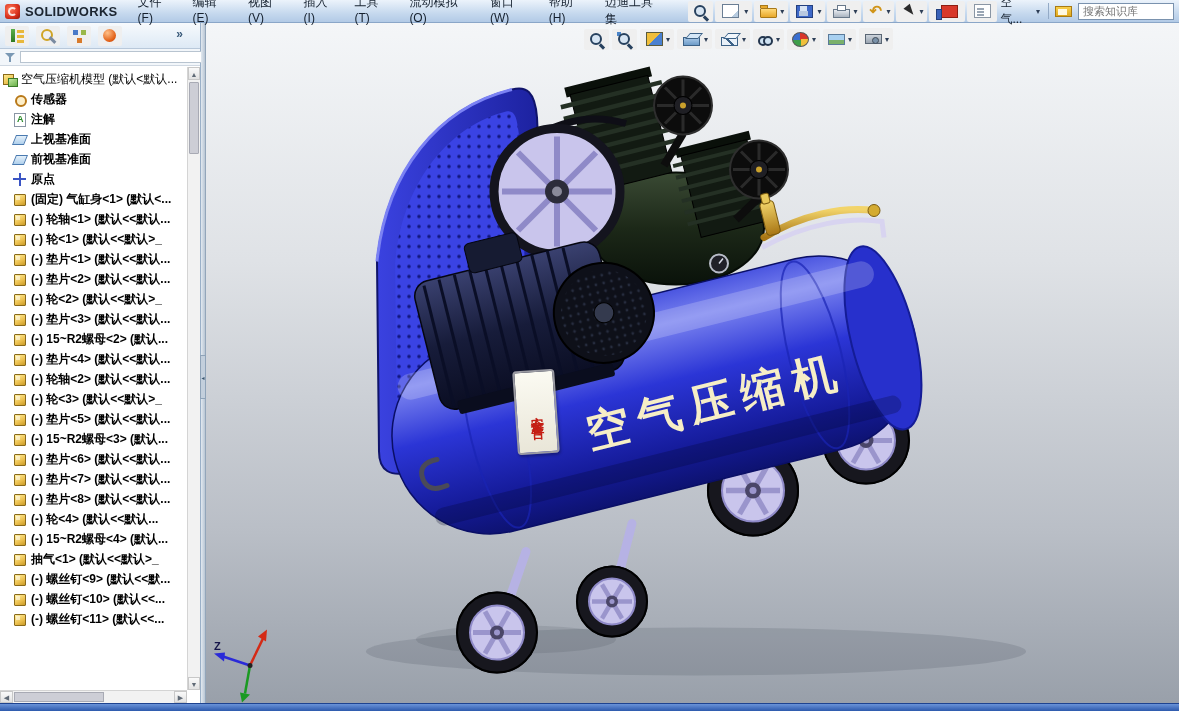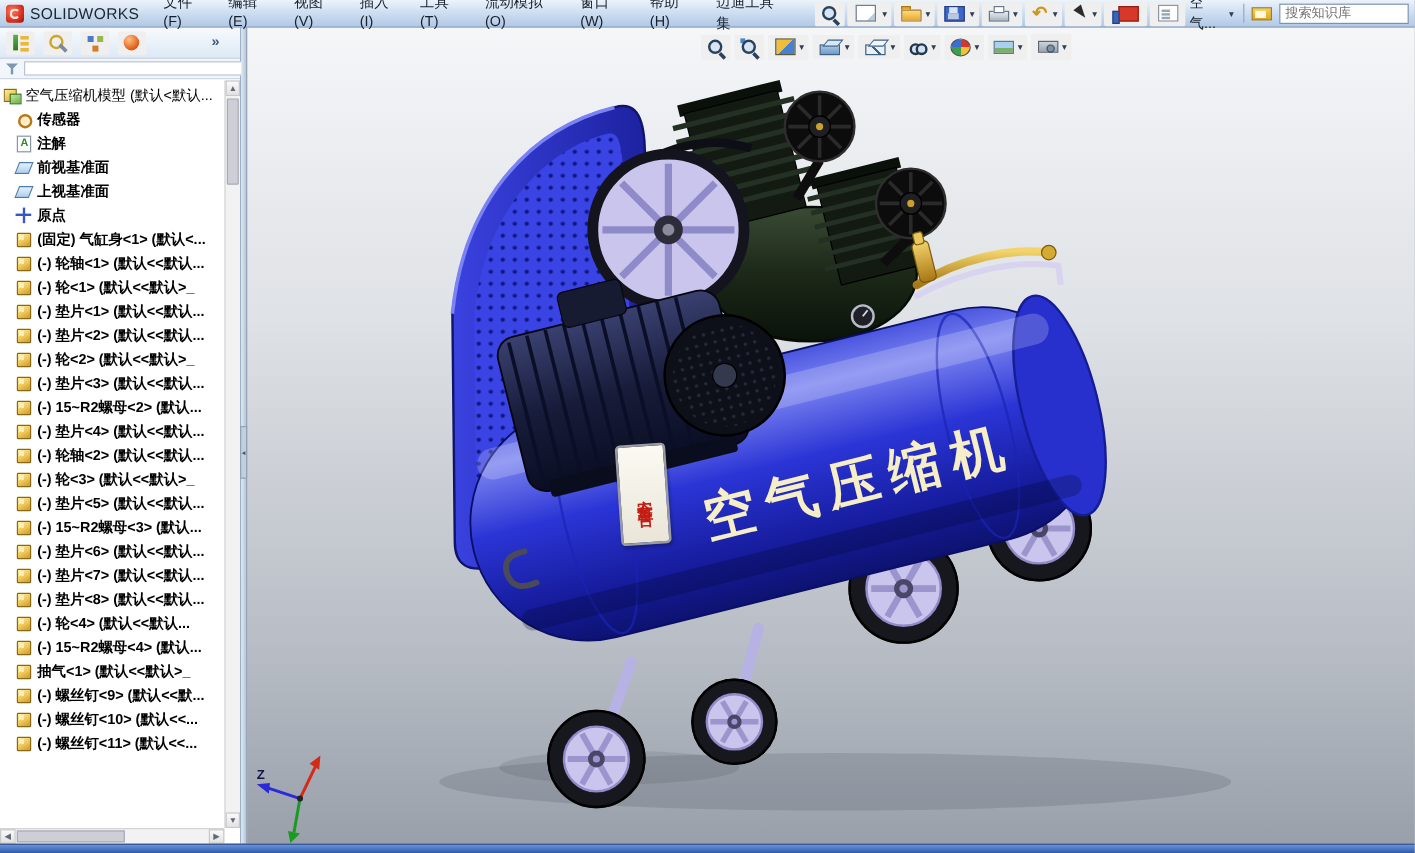--- a/index.html
+++ b/index.html
@@ -14,31 +14,31 @@
   .menubar {
     position:absolute; top:0; left:0; right:0; height:23px; z-index:30;
     background:linear-gradient(#ecf3fb,#c6d9ee 60%,#b2cae6);
     border-bottom:1px solid #8aa6c8; display:flex; align-items:center;
   }
   .logo { display:flex; align-items:center; gap:5px; padding:0 12px 0 5px; }
   .logo-mark { width:15px; height:15px; border-radius:3px; position:relative;
     background:radial-gradient(circle at 35% 35%, #ff7a5a, #d8301c 60%, #8e150a); }
   .logo-mark::after { content:""; position:absolute; inset:3px; border:2px solid rgba(255,255,255,.85);
     border-right-color:transparent; border-radius:50%; }
-  .logo-text { font-weight:normal; font-size:13px; color:#1c2530; letter-spacing:.3px; }
+  .logo-text { font-weight:bold; font-size:13px; color:#1c2530; letter-spacing:.3px; }
   .menus { display:flex; list-style:none; margin:0; padding:0; }
   .menus li { padding:3px 8px; color:#15202e; }
   .tb { display:flex; align-items:center; gap:2px; margin-left:16px; }
   .tb-btn, .hud-btn { display:flex; align-items:center; padding:1px 3px; border:1px solid transparent; border-radius:2px; }
   .has-dd::after { content:"▾"; font-size:8px; color:#2d3e56; margin-left:2px; }
   .search-area { margin-left:auto; display:flex; align-items:center; gap:5px; padding-right:5px; }
   .scope { display:flex; align-items:center; color:#15202e; padding:2px 3px; }
   .scope::after { content:"▾"; font-size:8px; color:#2d3e56; margin-left:3px; }
   .vsep { width:1px; height:16px; background:#93aac6; }
-  .kb-input { width:108px; height:17px; font-size:11px; border:1px solid #7a92ae; padding:1px 4px;
+  .kb-input { width:96px; height:17px; font-size:11px; border:1px solid #7a92ae; padding:1px 4px;
     font-family:inherit; }
 
   
   .ic { position:relative; width:17px; height:17px; display:inline-block; flex:0 0 17px; }
   .ic-mag::before, .ic-mag-area::before { content:""; position:absolute; left:2px; top:2px; width:8px; height:8px;
     border:2px solid #27415e; border-radius:50%; background:rgba(195,220,245,.55); }
   .ic-mag::after, .ic-mag-area::after { content:""; position:absolute; left:12px; top:12px; width:6px; height:2.5px;
     background:#27415e; transform:rotate(45deg); transform-origin:left center; }
   .ic-mag-area { background:linear-gradient(#4a84c8,#4a84c8) no-repeat 1px 1px/4px 4px; }
   .ic-new { width:11px; height:14px; margin:1.5px 3px; border:1px solid #6a7e94;
@@ -296,26 +296,26 @@
           <span class="lbl">传感器</span>
         </div>
 
         <div class="tree-row">
           <span class="ticon icon-annotations"></span>
           <span class="lbl">注解</span>
         </div>
 
         <div class="tree-row">
           <span class="ticon icon-plane"></span>
+          <span class="lbl">上视基准面</span>
+        </div>
+
+        <div class="tree-row">
+          <span class="ticon icon-plane"></span>
           <span class="lbl">前视基准面</span>
-        </div>
-
-        <div class="tree-row">
-          <span class="ticon icon-plane"></span>
-          <span class="lbl">上视基准面</span>
         </div>
 
 
         <div class="tree-row">
           <span class="ticon icon-origin"></span>
           <span class="lbl">原点</span>
         </div>
 
         <div class="tree-row">
           <span class="ticon icon-part"></span>

